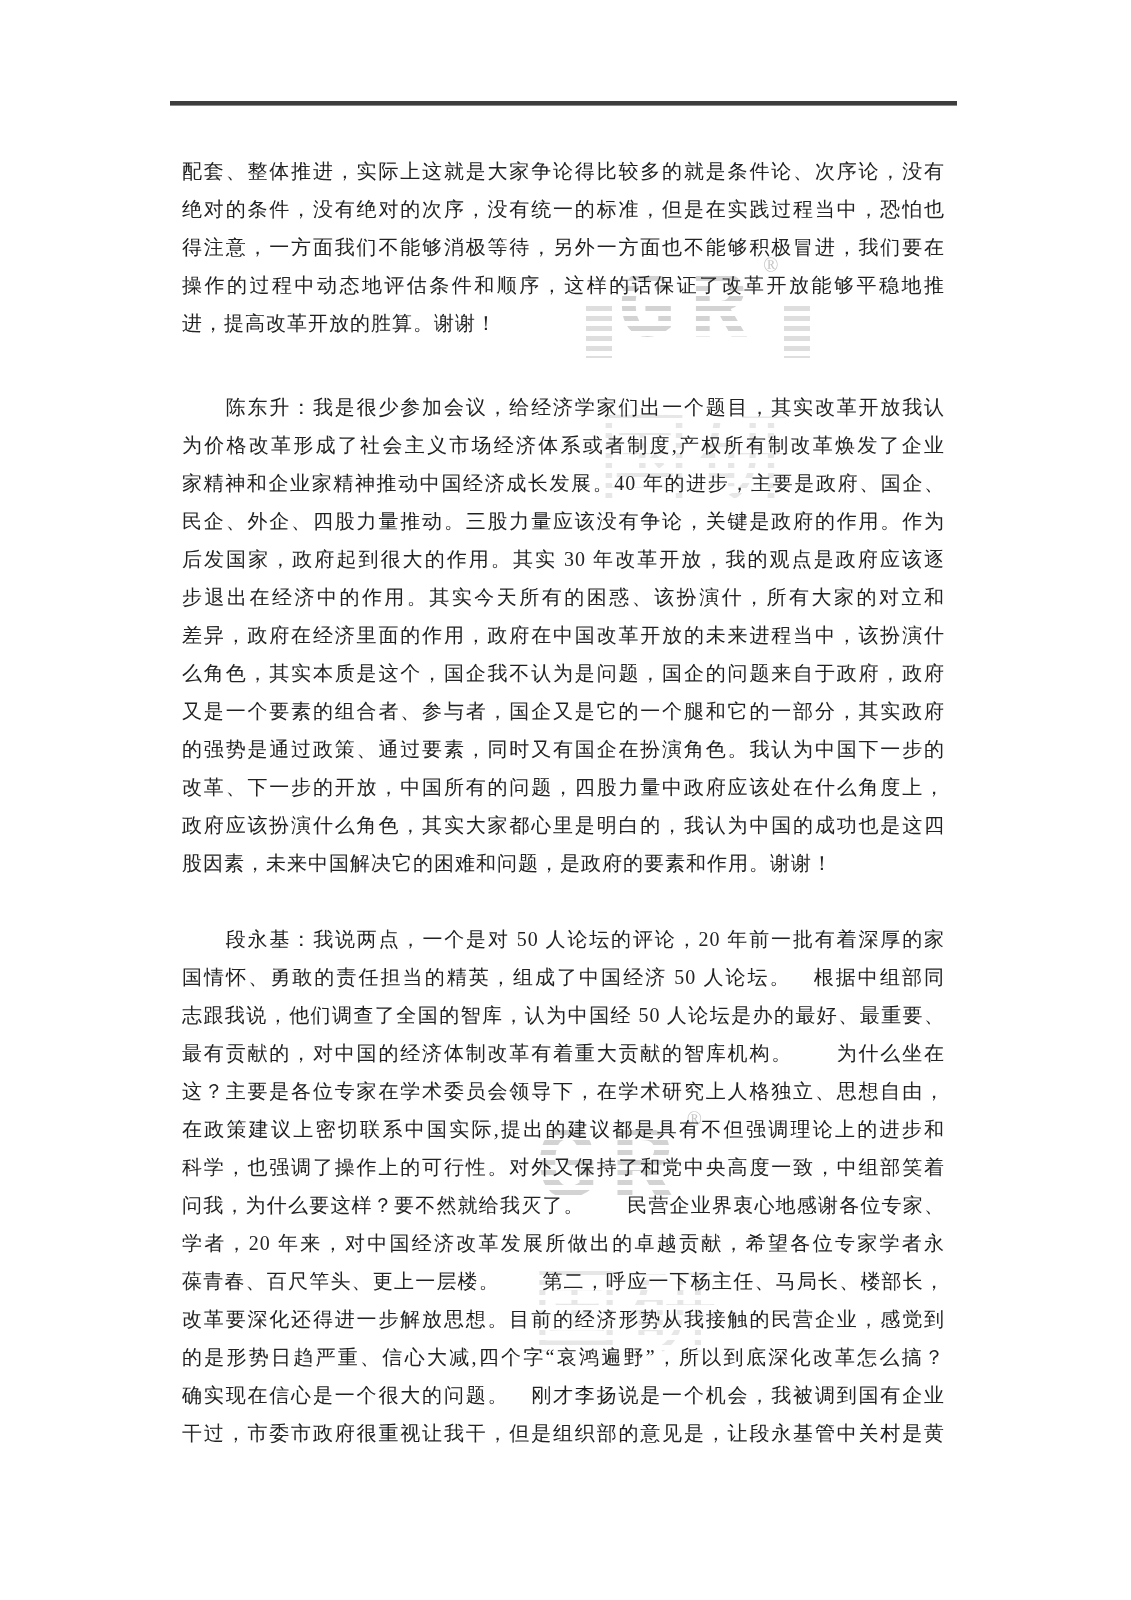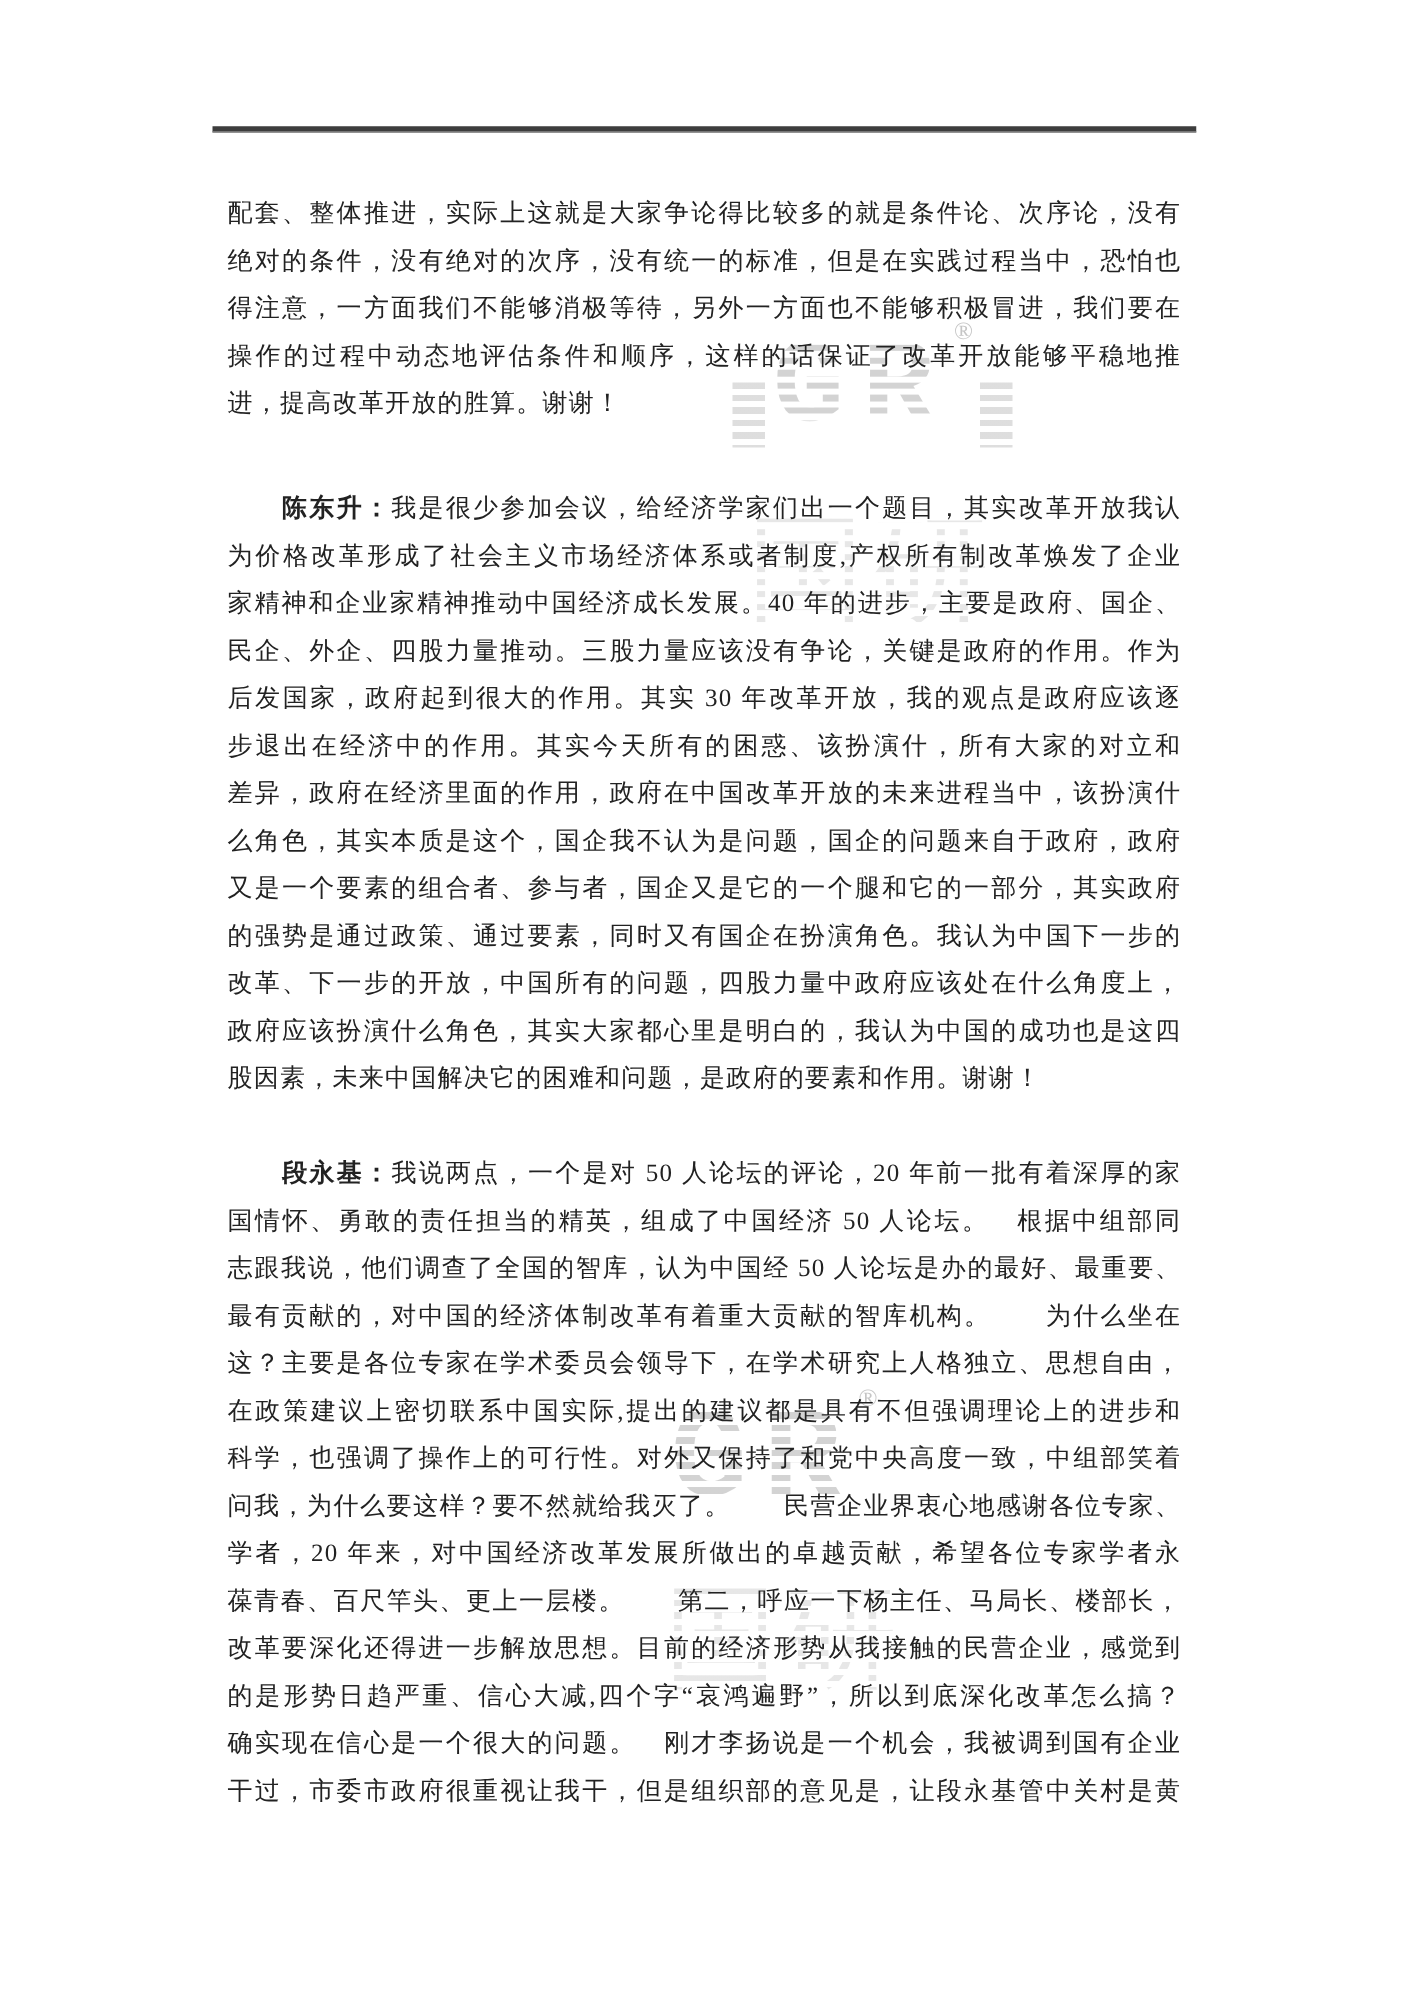--- a/index.html
+++ b/index.html
@@ -41,21 +41,21 @@
     letter-spacing: 1px;
     white-space: nowrap;
     text-align: justify;
     text-align-last: justify;
     text-justify: inter-character;
   }
   .line.no-stretch {
     text-align: right;
     text-align-last: left;
   }
-  .speaker { font-weight: 700; }
+  .speaker { font-weight: 400; }
 
   
   .wm {
     position: absolute;
     pointer-events: none;
     user-select: none;
   }
   .wm-row { white-space: nowrap; }
   .wm-gr {
     display: inline-block;

